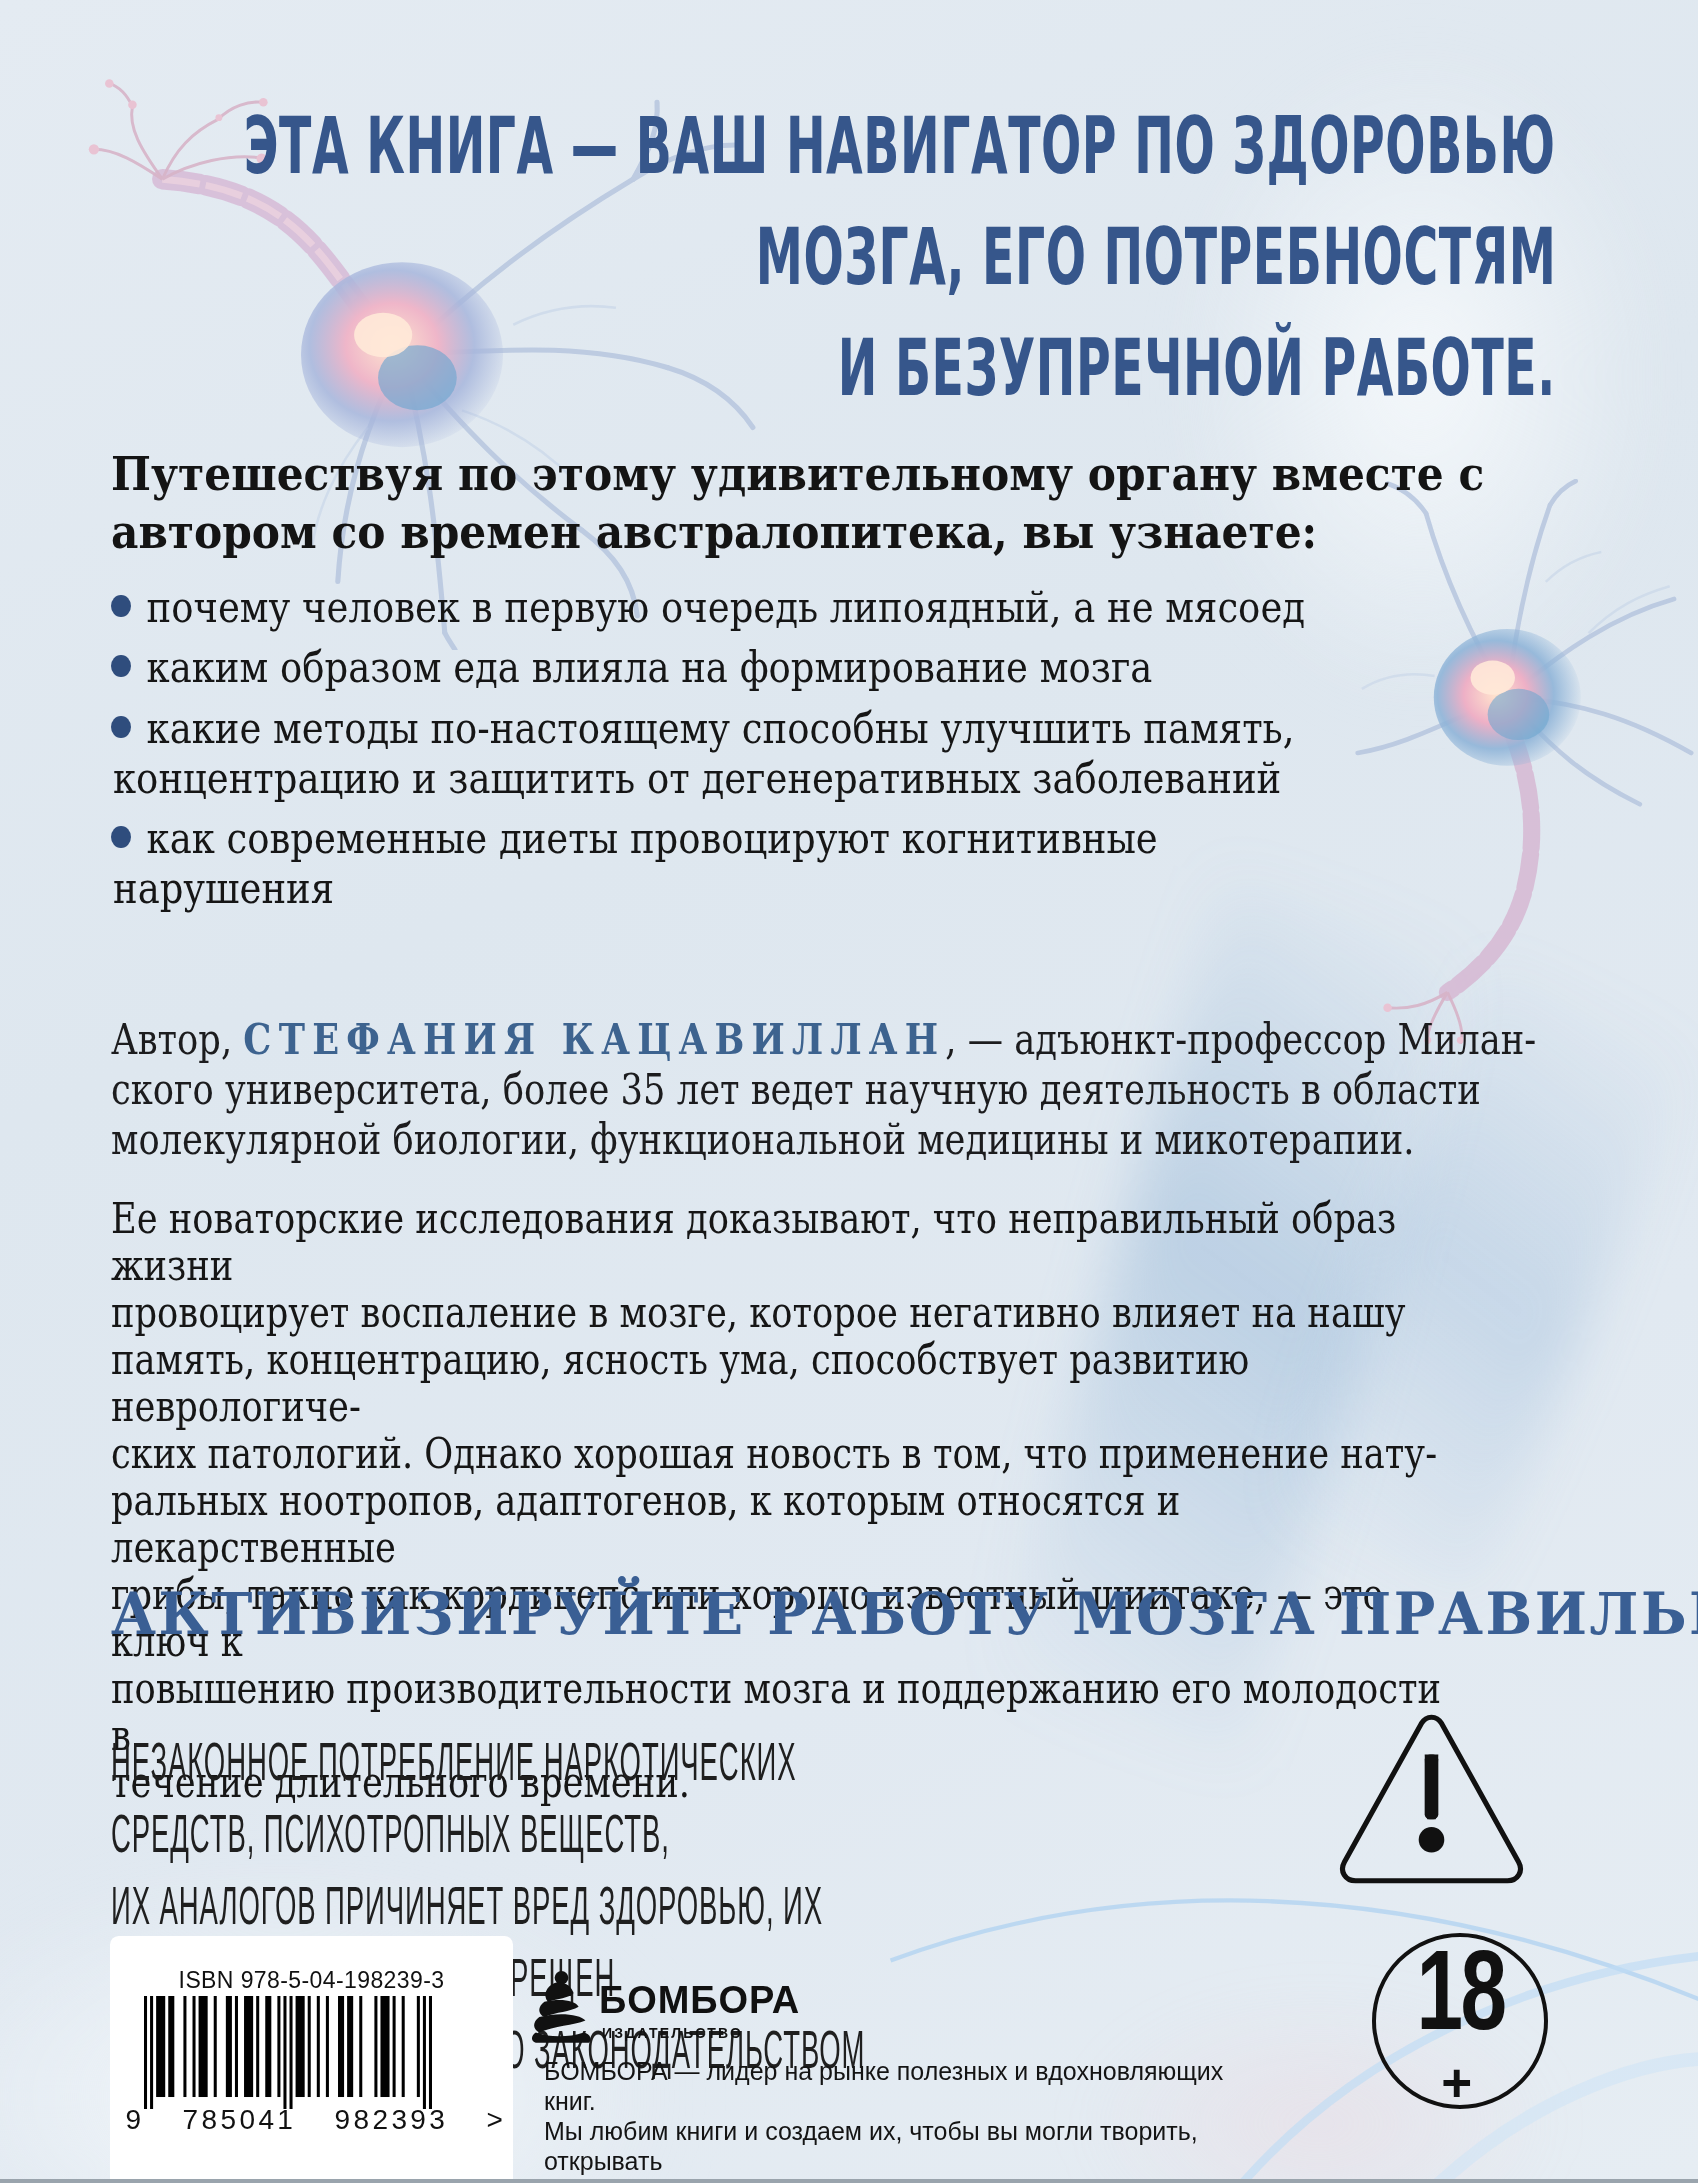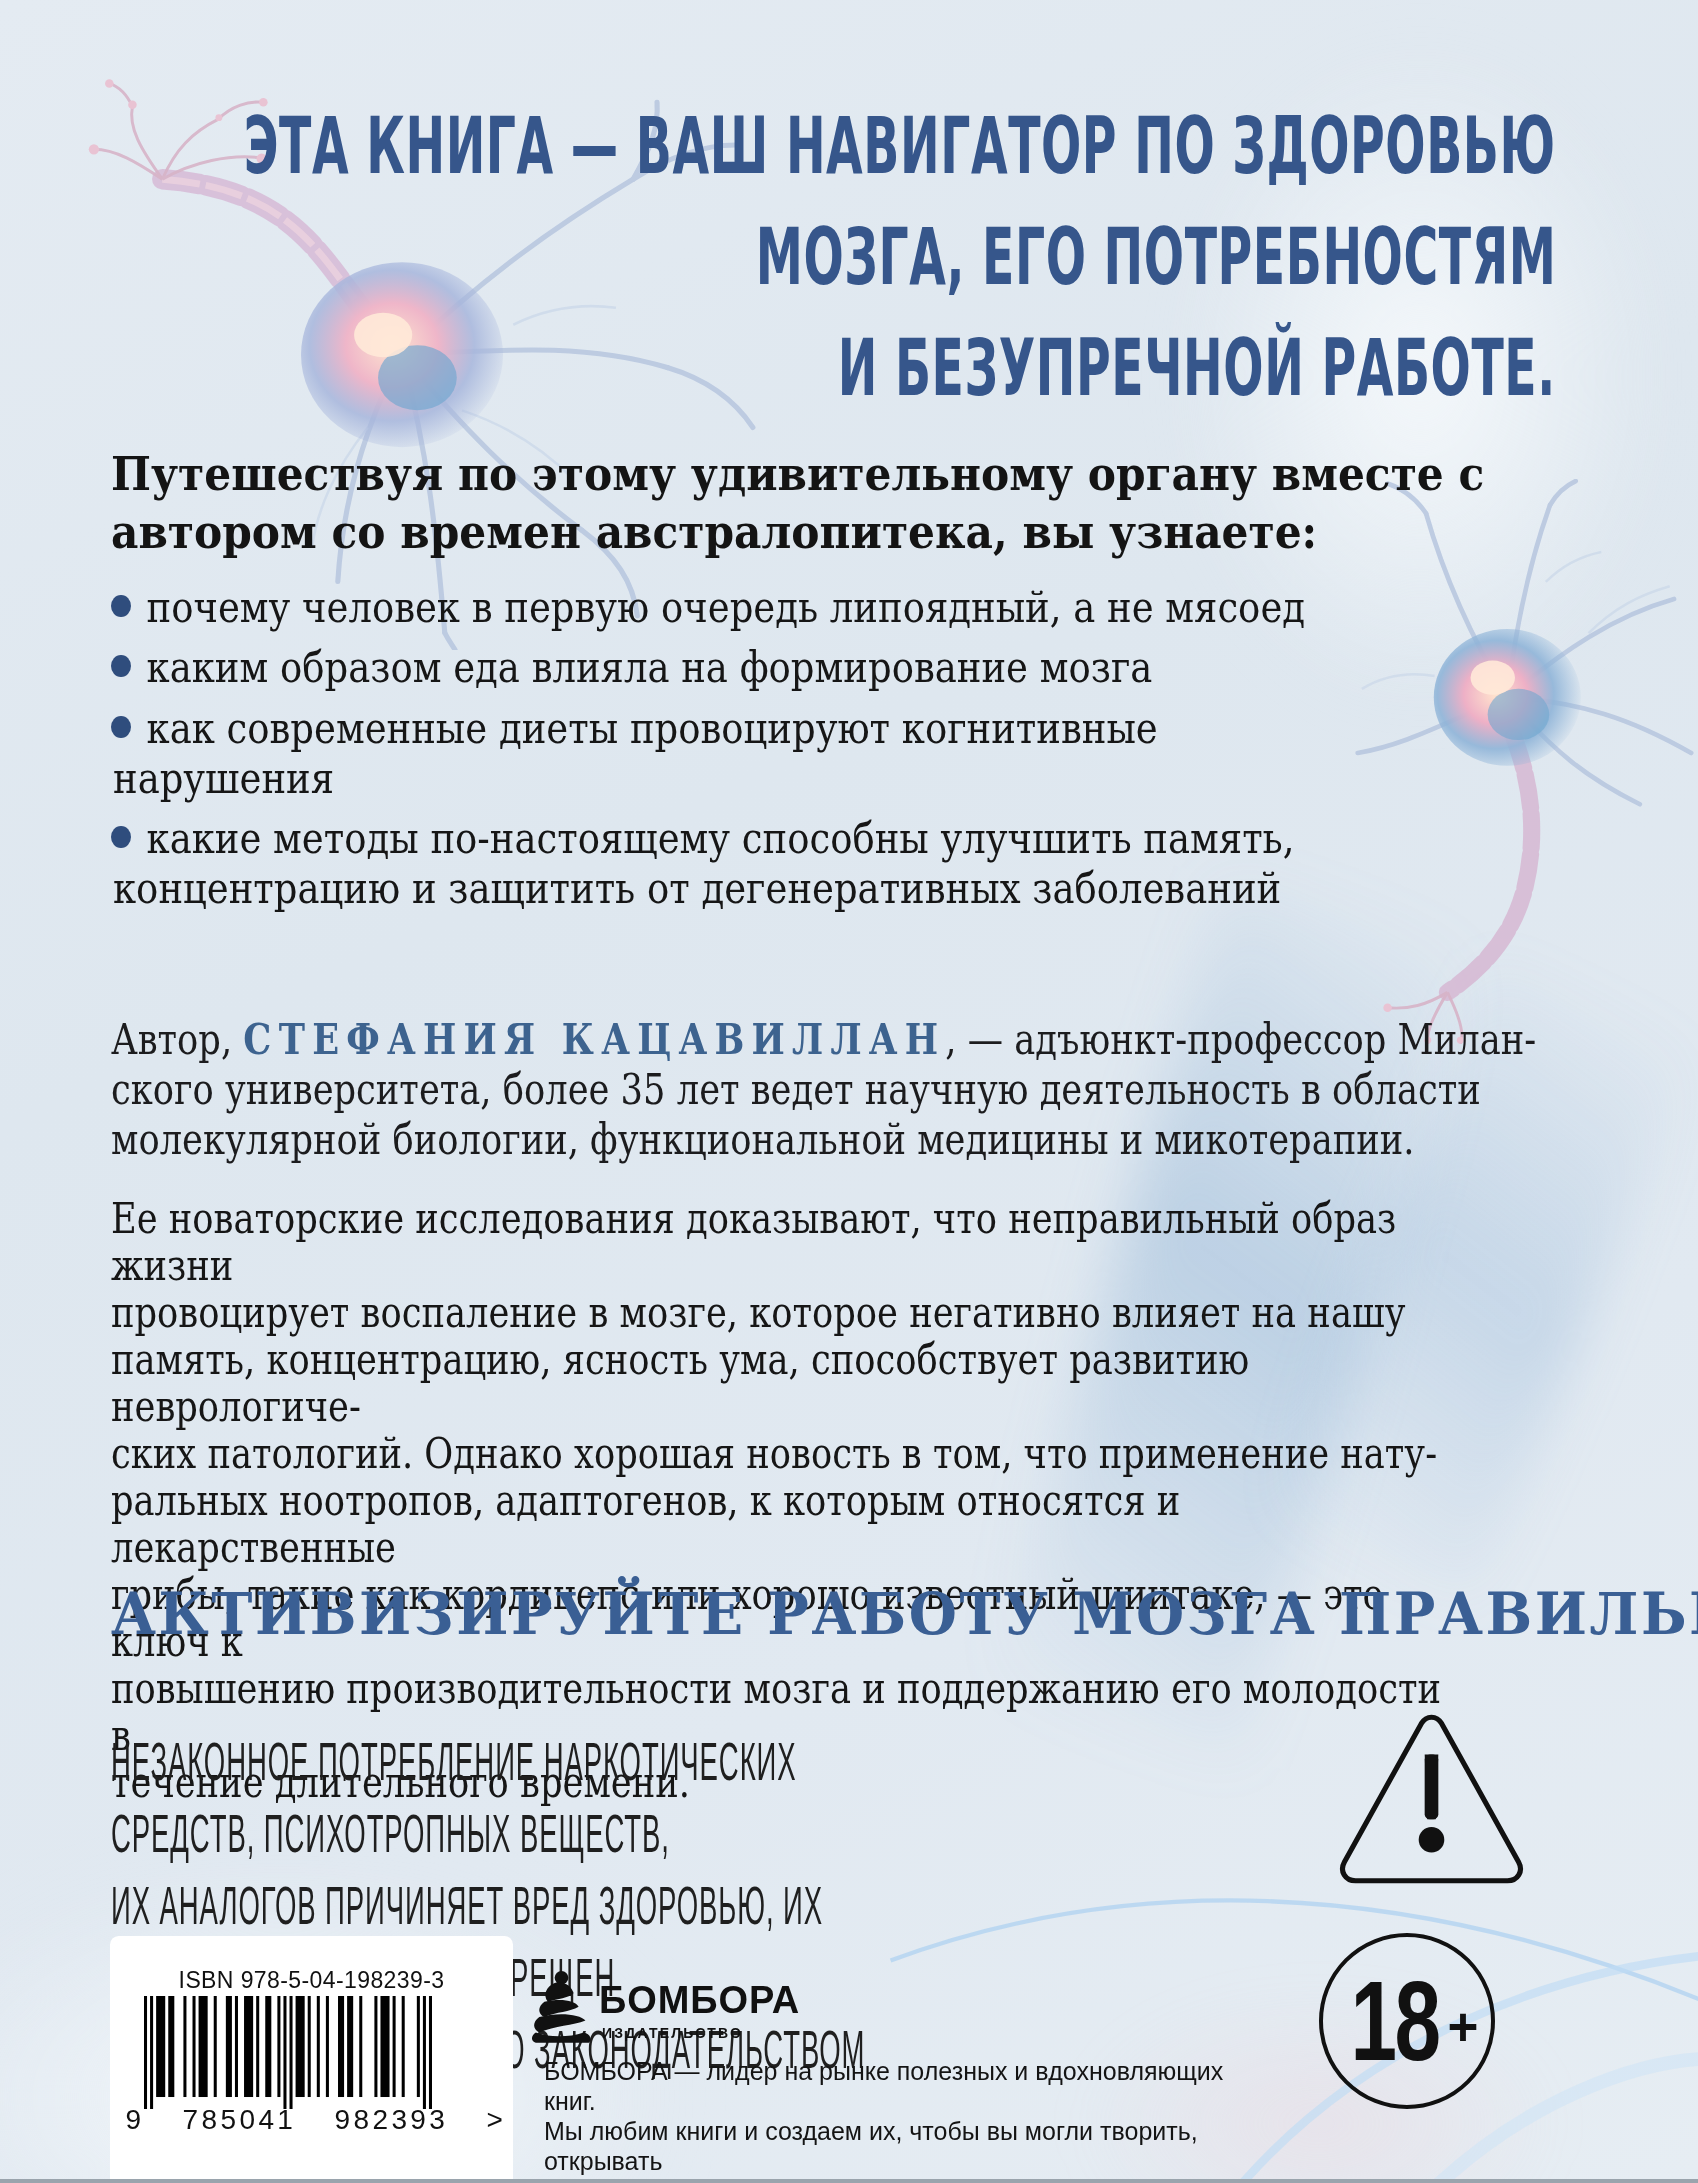--- a/index.html
+++ b/index.html
@@ -60,22 +60,22 @@
   
   .legal{left:111px;top:1726px;}
   .legal > span{display:inline-block;transform:scaleX(.52);transform-origin:left top;
     white-space:pre-line;font-family:"Liberation Sans",sans-serif;font-size:53px;line-height:72px;
     letter-spacing:1.7px;color:#1f1f1f;}
 
   
   .warning-triangle{left:1332px;top:1710px;width:199px;height:181px;}
 
   
-  .age-badge{left:1319px;top:1933px;width:168px;height:168px;border:4.3px solid #111;border-radius:50%;
-    display:flex;align-items:center;justify-content:center;background:transparent;}
+  .age-badge{left:1372px;top:1933px;width:168px;height:168px;border:4.3px solid #111;border-radius:50%;
+    display:flex;align-items:center;justify-content:center;background:transparent;flex-direction:column;}
   .age-badge .n18{font-family:"Liberation Sans",sans-serif;font-weight:bold;font-size:113px;
     display:inline-block;transform:scaleX(.74);letter-spacing:-3.4px;color:#111;line-height:1;}
   .age-badge .plus{font-family:"Liberation Sans",sans-serif;font-weight:bold;font-size:53px;color:#111;
     margin-left:-6.8px;transform:translateY(5.1px);}
 
   
   .isbn-panel{left:110px;top:1936px;width:357px;height:247px;background:#fff;border-radius:8.6px 8.6px 0 0;
     font-family:"Liberation Sans",sans-serif;color:#111;padding-left:46px;}
   .isbn-label{position:absolute;left:0;right:0;top:31px;text-align:center;font-size:23px;letter-spacing:0.4px;}
   .isbn-bars{position:absolute;left:34px;top:60px;width:288px;height:113px;}
@@ -221,26 +221,26 @@
     <li>
       <span class="dot"></span>
       <span class="btext">почему человек в первую очередь липоядный, а не мясоед</span>
     </li>
     <li>
       <span class="dot"></span>
       <span class="btext">каким образом еда влияла на формирование мозга</span>
     </li>
     <li>
       <span class="dot"></span>
-      <span class="btext">как современные диеты провоцируют когнитивные нарушения</span>
+      <span class="btext">какие методы по-настоящему способны улучшить память,
+концентрацию и защитить от дегенеративных заболеваний</span>
     </li>
     <li>
       <span class="dot"></span>
-      <span class="btext">какие методы по-настоящему способны улучшить память,
-концентрацию и защитить от дегенеративных заболеваний</span>
+      <span class="btext">как современные диеты провоцируют когнитивные нарушения</span>
     </li>
   </ul>
 
   <div class="abs author">
     <div class="line1">
       <span>Автор, </span><span class="aname">СТЕФАНИЯ КАЦАВИЛЛАН</span><span>, —  адъюнкт-профессор Милан-</span>
     </div>
     <div class="rest">ского университета, более 35 лет ведет научную деятельность в области
 молекулярной биологии, функциональной медицины и микотерапии.</div>
   </div>

